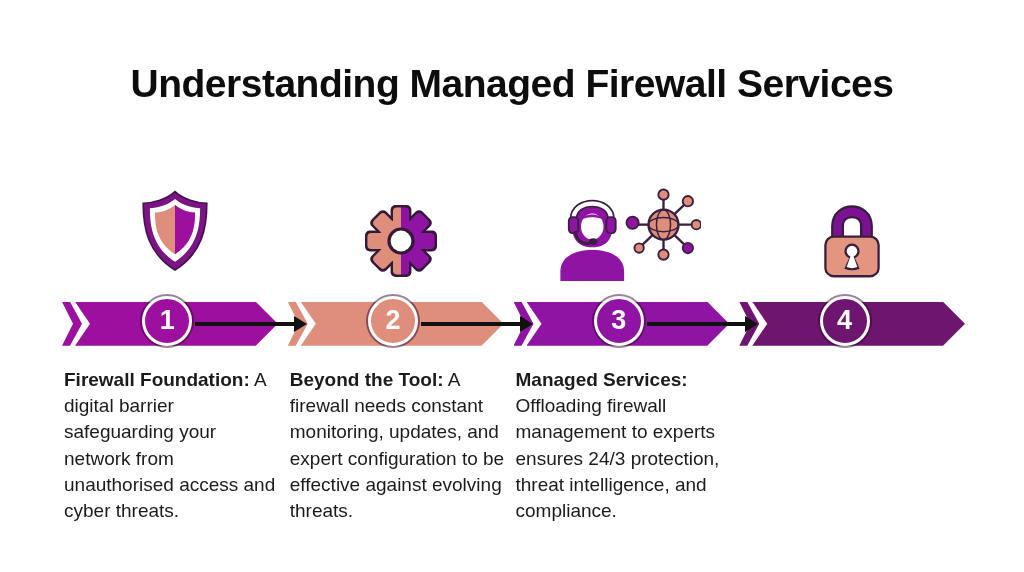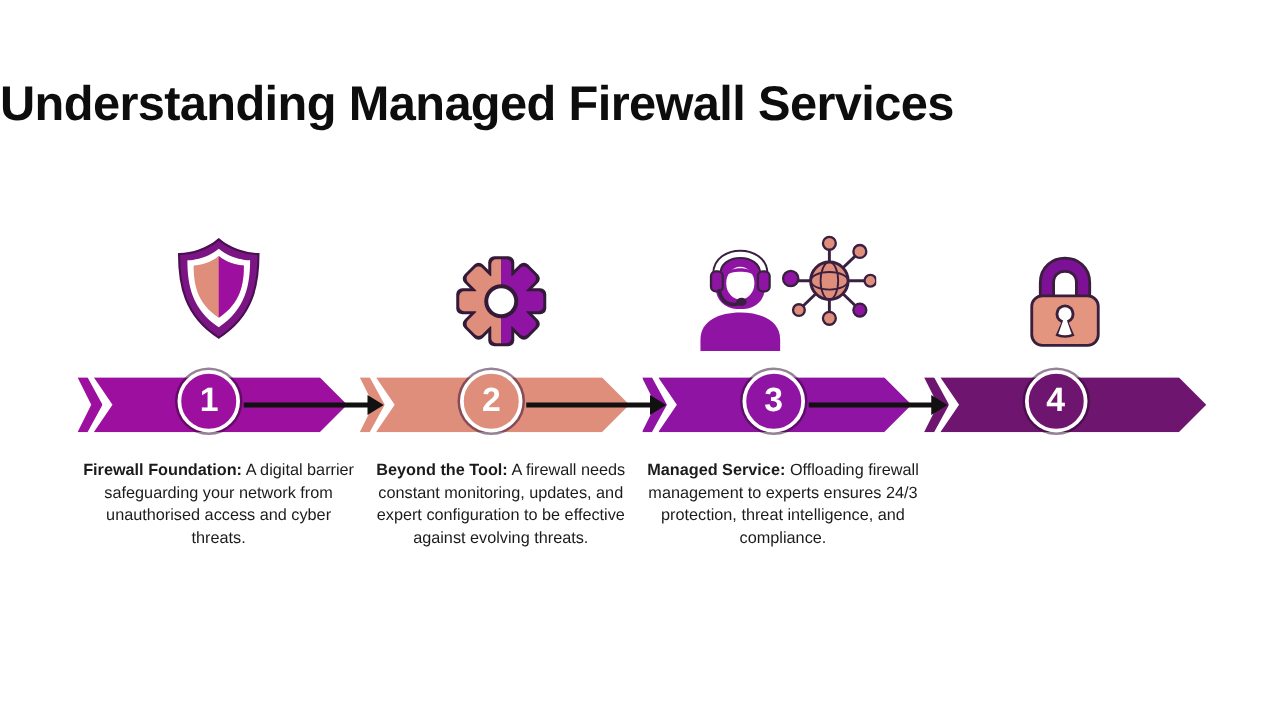--- a/index.html
+++ b/index.html
@@ -7,21 +7,21 @@
     --outline:#3A1F3C; --shield:#7A1583; --shackle:#7C1195; --lockbody:#E39580;
     --arrow:#111111; --text:#1B1B1B; --ink:#0D0D0D;
   }
   *{box-sizing:border-box;}
   html,body{margin:0;padding:0;}
   body{
     width:1024px;height:572px;background:#ffffff;overflow:hidden;
     font-family:"Liberation Sans",sans-serif;
   }
   .title{
-    padding-top:62px;margin:0;
+    padding-top:62px;margin:0;text-align:center;
     font-size:39px;line-height:1.15;font-weight:700;letter-spacing:-0.5px;color:var(--ink);
   }
   .row{width:903px;margin:56px 0 0 62px;display:flex;}
   .col{flex:1 1 0;display:flex;flex-direction:column;min-width:0;}
   .icon-box{height:132px;display:flex;align-items:flex-end;justify-content:center;padding-bottom:14px;}
   
   .band-cell{position:relative;height:58px;}
   .chev{
     position:absolute;left:0;top:7px;bottom:7px;width:20px;background:var(--seg);
     clip-path:polygon(0 0,40% 0,100% 50%,40% 100%,0 100%,55% 50%);
@@ -41,21 +41,21 @@
   .arrow{
     position:absolute;left:calc(48% + 25px);right:-8px;top:50%;height:4px;margin-top:-2px;
     background:var(--arrow);z-index:3;
   }
   .arrow::after{
     content:"";position:absolute;right:-11px;top:50%;transform:translateY(-50%);
     border-left:13px solid var(--arrow);border-top:8px solid transparent;border-bottom:8px solid transparent;
   }
   .col:last-child .arrow{display:none;}
   .desc{
-    margin:14px 2px 0;text-align:center;font-size:13px;line-height:1.38;color:var(--text);
+    margin:14px 2px 0;text-align:left;font-size:19px;line-height:1.38;color:var(--text);
   }
   .desc strong{font-weight:700;}
 </style>
 </head>
 <body>
 
 <h1 class="title">Understanding Managed Firewall Services</h1>
 
 <div class="row">
 
@@ -177,21 +177,21 @@
     </div>
     <div class="band-cell">
       <div class="chev"></div>
       <div class="ribbon"></div>
       <div class="arrow"></div>
       <div class="circle">
         <span>3</span>
       </div>
     </div>
     <p class="desc">
-      <strong>Managed Service:</strong>
+      <strong>Managed Services:</strong>
       <span>Offloading firewall management to experts ensures 24/3 protection, threat intelligence, and compliance.</span>
     </p>
   </div>
 
   <div class="col" style="--seg: #6D156F;">
     <div class="icon-box">
       <svg width="76" height="84" viewBox="0 0 100 110" aria-hidden="true">
         <path d="M31 62 L31 38 C31 13 69 13 69 38 L69 62" fill="none" stroke="#3A1F3C" stroke-width="17"></path>
         <path d="M31 62 L31 38 C31 13 69 13 69 38 L69 62" fill="none" stroke="var(--shackle)" stroke-width="11"></path>
         <rect x="15" y="52" width="70" height="52" rx="11" fill="var(--lockbody)" stroke="#3A1F3C" stroke-width="3"></rect>

